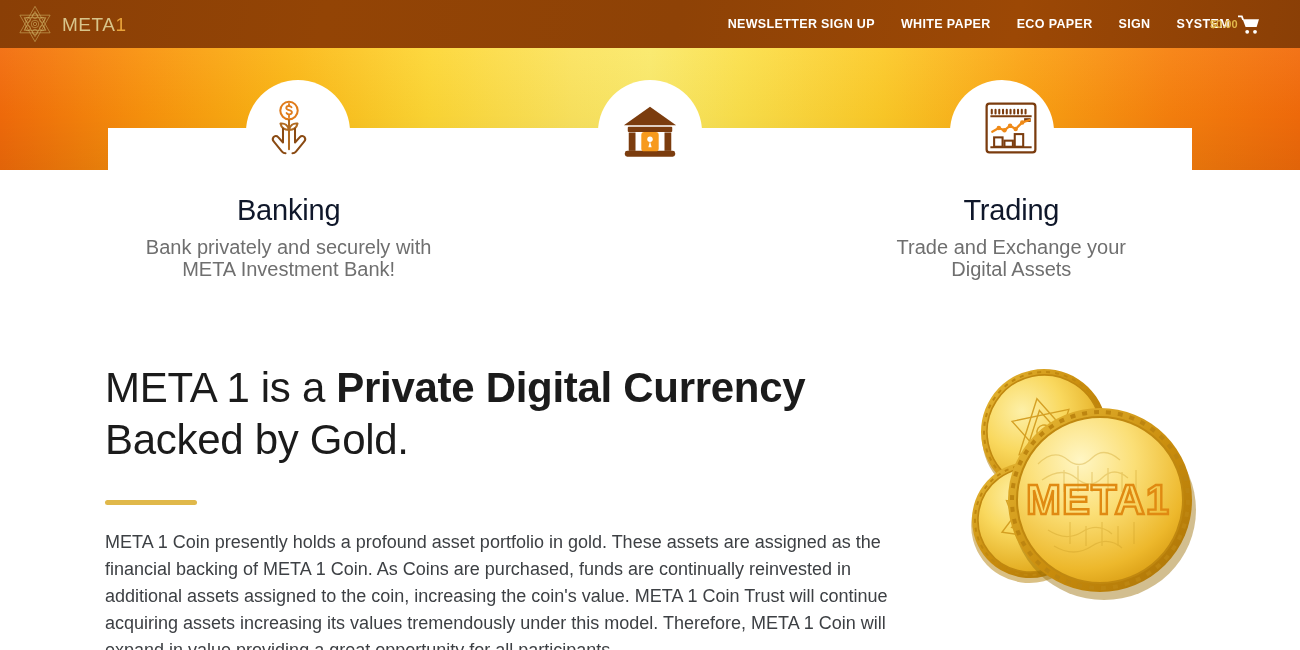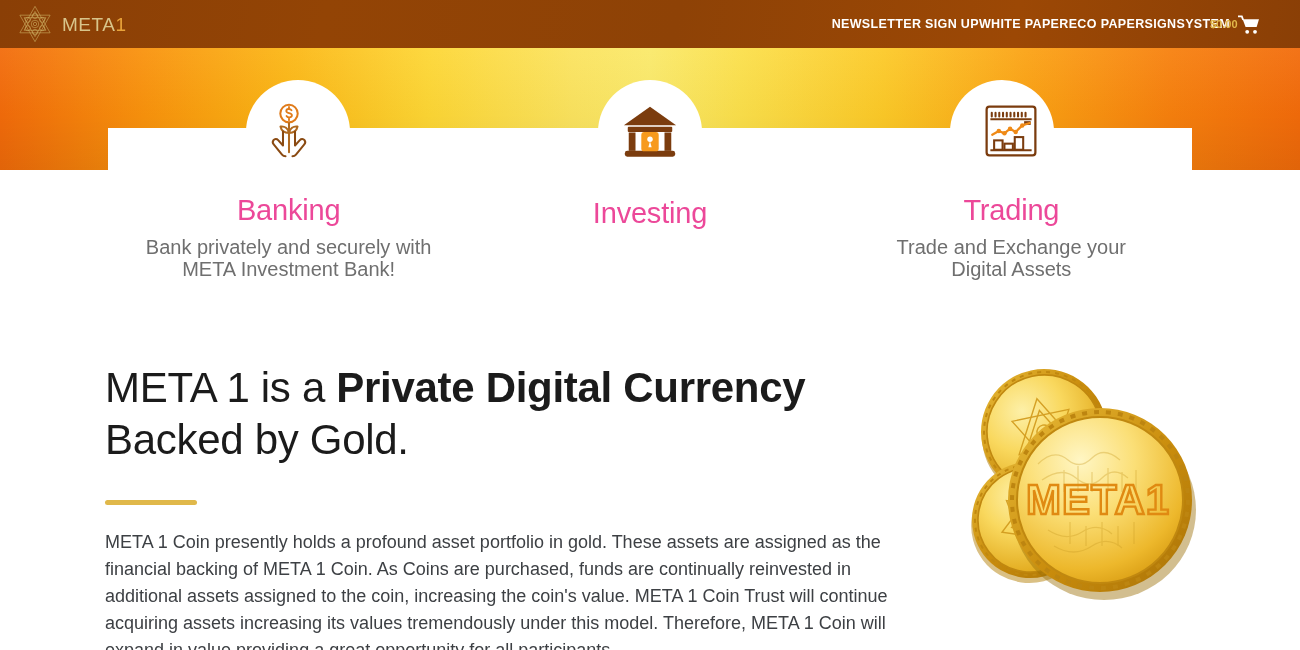--- a/index.html
+++ b/index.html
@@ -53,20 +53,21 @@
   }
   .logo-text .one { color: #e8a33a; }
 
   .nav {
     position: absolute;
     right: 70px;
     top: 0;
     height: 48px;
     display: flex;
     align-items: center;
+    gap: 26px;
   }
   .nav-item {
     color: #ffffff;
     font-size: 12.5px;
     font-weight: bold;
     letter-spacing: 0.35px;
     text-decoration: none;
     white-space: nowrap;
     cursor: pointer;
   }
@@ -166,24 +167,24 @@
   .feature-icon-slot {
     width: 104px;
     height: 104px;
     display: flex;
     align-items: center;
     justify-content: center;
   }
   .feature-icon-slot svg { display: block; }
 
   .feature-title {
-    margin-top: 12px;
+    margin-top: 18px;
     font-size: 29px;
     font-weight: 400;
-    color: #ec4899;
+    color: #0f172a;
     line-height: 34px;
     letter-spacing: -0.2px;
   }
   .feature-desc {
     margin-top: 9px;
     font-size: 20px;
     color: #6f6f6f;
     line-height: 22px;
     text-align: center;
     max-width: 290px;
@@ -324,21 +325,20 @@
           <path d="M32 4 L59 23 H5 Z" fill="#7b3c0e"></path>
           <rect x="9" y="24.5" width="46" height="5.5" rx="1" fill="#7b3c0e"></rect>
           <rect x="10" y="30.5" width="7" height="19" fill="#7b3c0e"></rect>
           <rect x="47" y="30.5" width="7" height="19" fill="#7b3c0e"></rect>
           <rect x="6" y="49.5" width="52" height="6" rx="2.5" fill="#7b3c0e"></rect>
           <rect x="23" y="30" width="18" height="20" rx="3" fill="#f79a1d"></rect>
           <circle cx="32" cy="37.5" r="2.8" fill="#ffffff"></circle>
           <path d="M32 39.5 l1.7 6.2 h-3.4 z" fill="#ffffff"></path>
         </svg>
       </div>
-      <div class="feature-title">Investing</div>
     </div>
 
     <div class="feature">
       <div class="feature-icon-slot">
         <svg width="60" height="60" viewBox="0 0 64 64" fill="none">
           <rect x="6" y="6" width="52" height="52" rx="3" stroke="#7b3c0e" stroke-width="2.4"></rect>
           <g stroke="#7b3c0e" stroke-width="2.2" stroke-linecap="round">
             <path d="M11.5 12.5v4M15.5 12.5v4M19.5 12.5v4M23.5 12.5v4M27.5 12.5v4M31.5 12.5v4M35.5 12.5v4M39.5 12.5v4M43.5 12.5v4M47.5 12.5v4"></path>
           </g>
           <path d="M10 19.5h44" stroke="#7b3c0e" stroke-width="2"></path>

